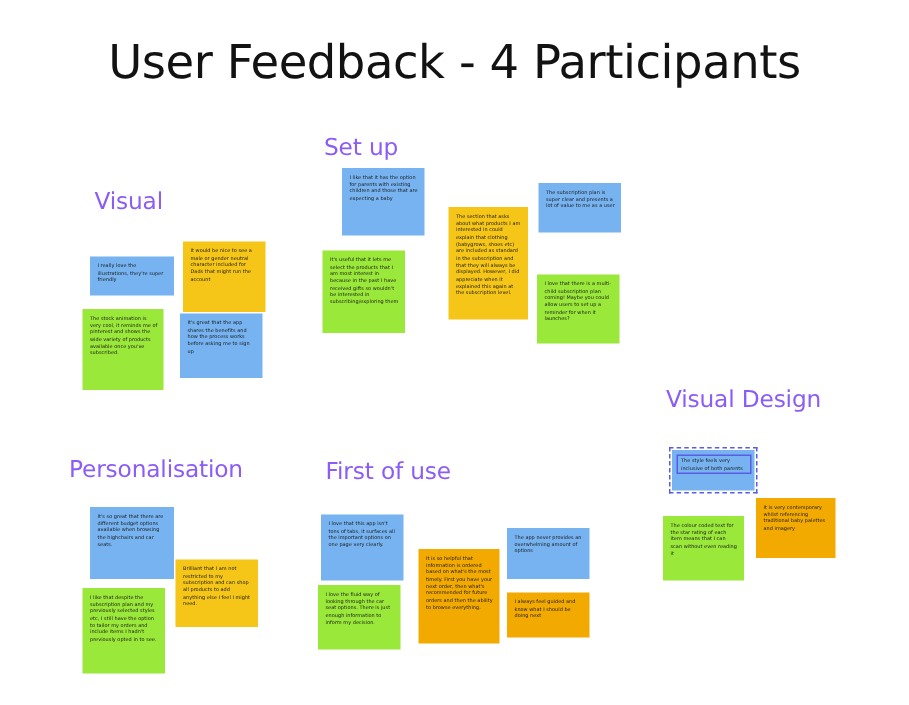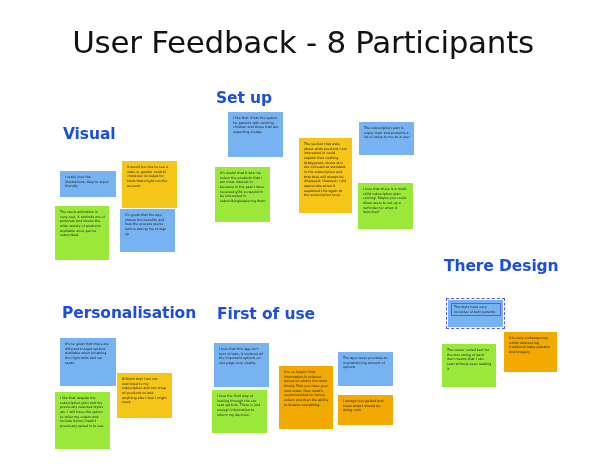--- a/index.html
+++ b/index.html
@@ -30,22 +30,22 @@
     text-align: center;
     font-size: 31px;
     font-weight: 400;
     letter-spacing: -0.3px;
     color: #121212;
     white-space: nowrap;
   }
   .section-title {
     position: absolute;
     font-size: 15.5px;
-    font-weight: 700;
-    color: #1d4ed8;
+    font-weight: 400;
+    color: #8b5cf6;
     letter-spacing: -0.1px;
     white-space: nowrap;
   }
   .note {
     position: absolute;
     box-sizing: border-box;
     padding: 4px 4px 3px 5px;
     font-size: 3.3px;
     line-height: 1.42;
     letter-spacing: 0.02px;
@@ -68,27 +68,27 @@
     padding: 1px 2px;
     margin: -1px -2px;
   }
   .note-text { display: block; }
 </style>
 </head>
 <body>
 
 <div id="board">
 
-  <div class="page-title">User Feedback - 8 Participants</div>
+  <div class="page-title">User Feedback - 4 Participants</div>
 
   <div class="section-title" style="left:63px; top:125px;">Visual</div>
   <div class="section-title" style="left:216px; top:89px;">Set up</div>
-  <div class="section-title" style="left:62px; top:304px;">Personalisation</div>
+  <div class="section-title" style="left:46px; top:304px;">Personalisation</div>
   <div class="section-title" style="left:217px; top:305px;">First of use</div>
-  <div class="section-title" style="left:444px; top:257px;">There Design</div>
+  <div class="section-title" style="left:444px; top:257px;">Visual Design</div>
 
   <div class="note blue" style="left:60px; top:171px; width:56px; height:26px;">
     <span class="note-text">I really love the illustrations, they're super friendly</span>
   </div>
   <div class="note yellow" style="left:122px; top:161px; width:55px; height:47px;">
     <span class="note-text">It would be nice to see a male or gender neutral character included for Dads that might run the account</span>
   </div>
   <div class="note green" style="left:55px; top:206px; width:54px; height:54px;">
     <span class="note-text">The stock animation is very cool, it reminds me of pinterest and shows the wide variety of products available once you've subscribed.</span>
   </div>

